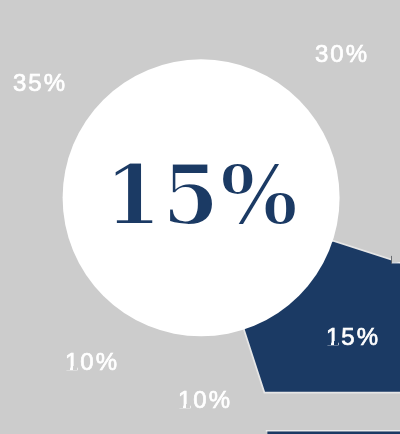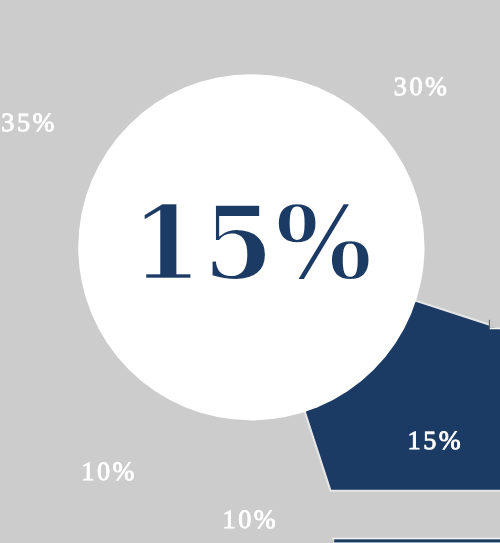--- a/index.html
+++ b/index.html
@@ -1,44 +1,44 @@
 <!DOCTYPE html>
 <html><head>
 <meta charset="utf-8">
 <title>Pie chart</title>
 <style>
   html,body{margin:0;padding:0;}
   body{width:400px;height:434px;overflow:hidden;background:#cccccc;
        font-family:"Liberation Sans",sans-serif;}
   #stage{position:relative;width:400px;height:434px;overflow:hidden;background:#cccccc;}
   #chart-svg{position:absolute;left:0;top:0;width:400px;height:434px;display:block;}
-  .pct-label{position:absolute;color:#ffffff;font-family:Liberation Serif, serif;
-             font-size:21px;line-height:23px;white-space:nowrap;letter-spacing:2px;
-             -webkit-text-stroke:0.7px #ffffff;transform:translateZ(0);margin-top:16px;}
+  .pct-label{position:absolute;color:#ffffff;font-family:Liberation Sans, sans-serif;
+             font-size:24px;line-height:23px;white-space:nowrap;letter-spacing:2px;
+             -webkit-text-stroke:0.7px #ffffff;transform:translateZ(0);}
   #center-value{position:absolute;font-family:"DejaVu Serif",serif;font-weight:bold;
                 font-size:82px;line-height:82px;color:#1b3a64;white-space:nowrap;
                 letter-spacing:0.7px;-webkit-text-stroke:2.2px #ffffff;transform:translateZ(0);}
   .glyph-trim{position:absolute;}
 </style>
 </head>
 <body>
 
 <div id="stage">
 
   <svg id="chart-svg" viewBox="0 0 400 434">
     <path id="slice-highlight" fill="#1b3a64" stroke="#e6e6e6" stroke-width="1.7" d="M 243.9 329.57 A 138.5 138.5 0 0 1 332.82 240.65 L 440 275.47 L 440 392.6 L 264.38 392.6 Z"></path>
     <circle id="hole" cx="201.1" cy="197.85" r="138.5" fill="#ffffff"></circle>
     <rect x="392" y="240" width="9" height="22.2" fill="#cccccc"></rect>
     <rect x="392" y="262.2" width="9" height="1.2" fill="#f4f4f4"></rect>
     <rect x="391.1" y="255.9" width="0.9" height="7.9" fill="#5f6368"></rect>
     <rect x="265.8" y="430.2" width="134.2" height="1.3" fill="#f4f4f4"></rect>
     <rect x="267.4" y="431.5" width="132.6" height="2.5" fill="#1b3a64"></rect>
   </svg>
 
-  <div class="pct-label" style="left:1px;top:71px;">35%</div>
+  <div class="pct-label" style="left:13px;top:71px;">35%</div>
   <div class="pct-label" style="left:315px;top:42px;">30%</div>
   <div class="pct-label" style="left:326px;top:325px;">15%</div>
   <div class="pct-label" style="left:65px;top:350px;">10%</div>
   <div class="pct-label" style="left:178px;top:388px;">10%</div>
 
   <div id="center-value" style="left:104.5px;top:153.6px;">15%</div>
 
   <div class="glyph-trim" style="left:65.6px;top:365.6px;width:4.25px;height:4.7px;background:#cccccc;"></div>
   <div class="glyph-trim" style="left:73.2px;top:365.6px;width:4.1px;height:4.7px;background:#cccccc;"></div>
   <div class="glyph-trim" style="left:178.6px;top:403.6px;width:4.25px;height:4.7px;background:#cccccc;"></div>

